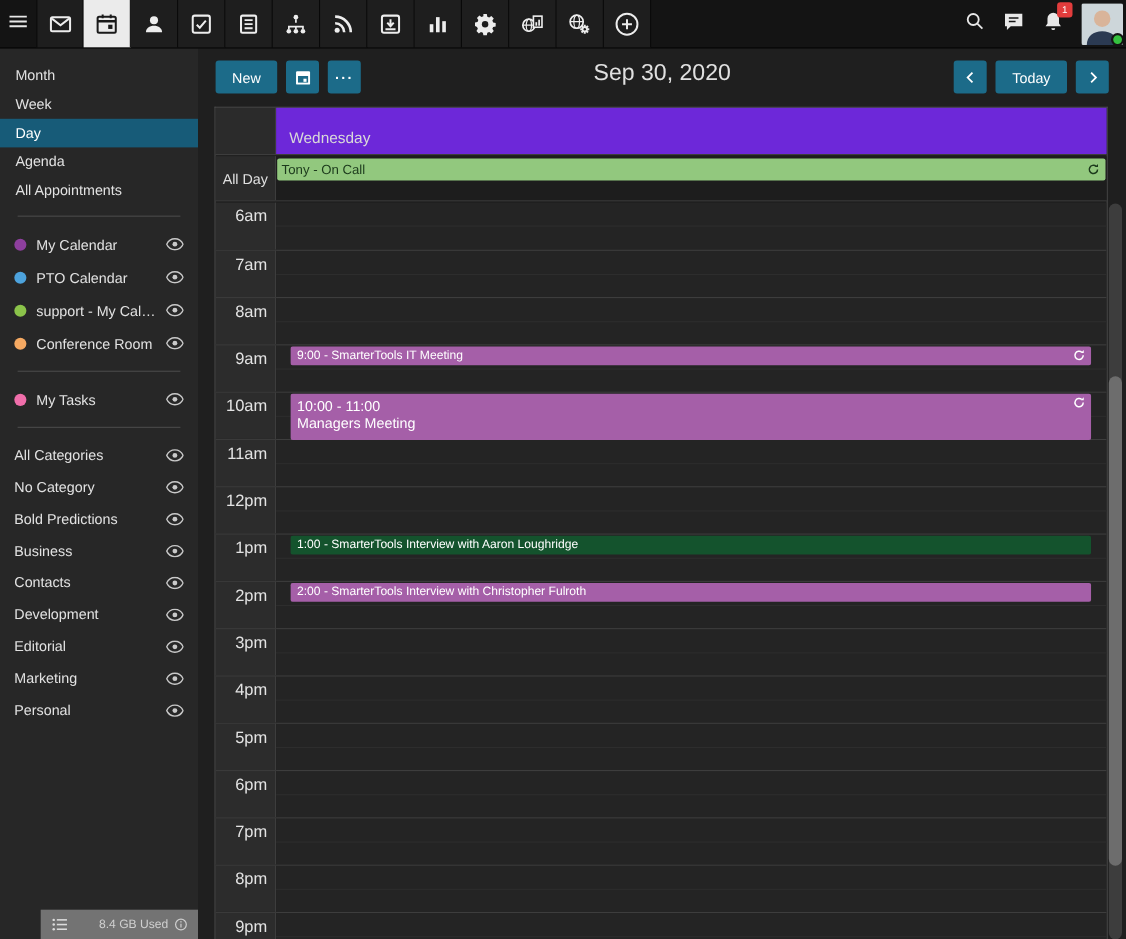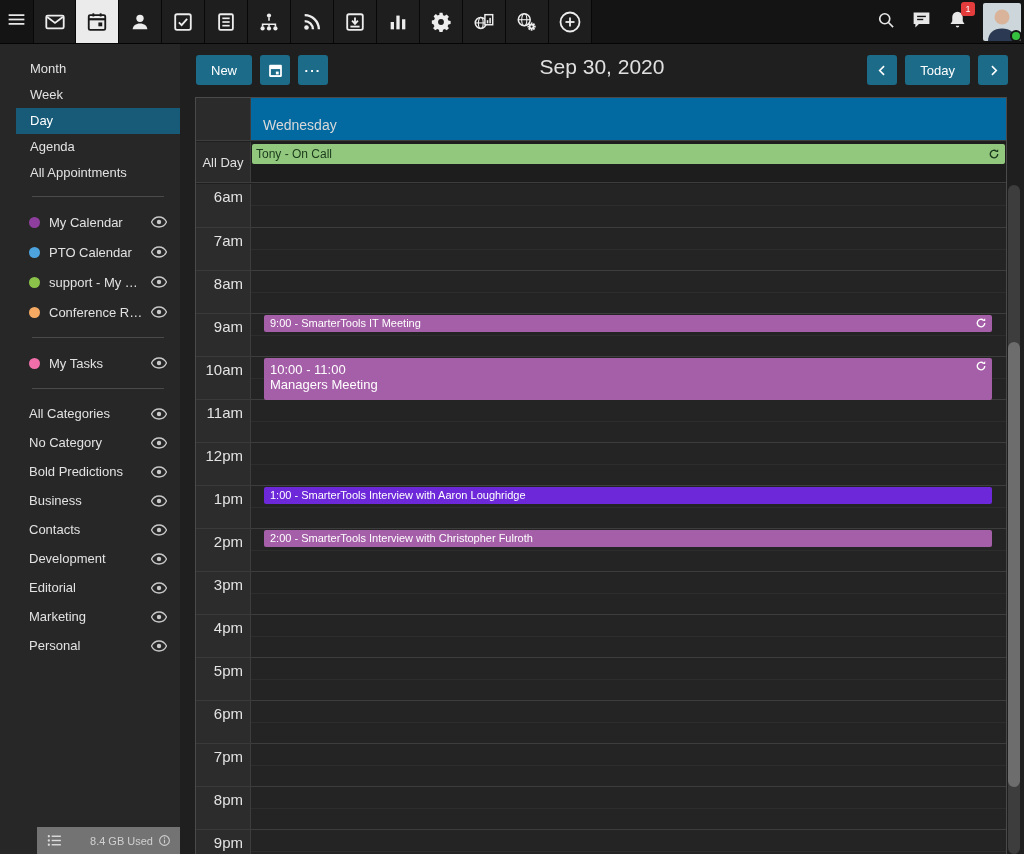--- a/index.html
+++ b/index.html
@@ -20,21 +20,21 @@
   .topbar-right { margin-left:auto; display:flex; align-items:center; gap:15px; padding-right:3px; }
   .tb-icon { position:relative; cursor:pointer; display:flex; align-items:center; }
   .badge { position:absolute; top:-7px; right:-7px; min-width:14px; height:14px; background:#e23c3c;
     color:#fff; font-size:9px; line-height:14px; text-align:center; border-radius:3px; padding:0 2px; }
   .avatar { position:relative; width:38px; height:38px; border-radius:2px; overflow:hidden; cursor:pointer; }
   .presence { position:absolute; right:-1px; bottom:-1px; width:12px; height:12px; border-radius:50%;
     background:#35c13f; border:2px solid #141414; }
 
   
   .sidebar { position:absolute; top:44px; left:0; width:180px; bottom:0; background:#272727; z-index:20; }
-  .side-scroll { position:absolute; top:0; left:0; right:0; bottom:27px; overflow:hidden; padding-top:12px;margin-left:16px; }
+  .side-scroll { position:absolute; top:0; left:0; right:0; bottom:27px; overflow:hidden; padding-top:12px; }
   .nav-item { height:26px; line-height:26px; padding-left:14px; font-size:13px; color:#e2e2e2;
     cursor:pointer; white-space:nowrap; }
   .nav-item.selected { background:#175b78; color:#fff; }
   .divider { height:1px; background:#4a4a4a; margin:10px 16px; }
   .row-item { height:30px; display:flex; align-items:center; padding:0 13px; font-size:13px;
     color:#e2e2e2; cursor:pointer; }
   .row-item.cat { height:29px; }
   .dot { width:11px; height:11px; border-radius:50%; margin-right:9px; flex:none; }
   .row-label { flex:1; white-space:nowrap; overflow:hidden; text-overflow:ellipsis; }
   .eye { flex:none; margin-left:6px; display:flex; align-items:center; cursor:pointer; }
@@ -55,21 +55,21 @@
     font-size:21px; color:#e0e0e0; white-space:nowrap; }
   .nav-btns { margin-left:auto; display:flex; gap:8px; }
   .btn .dots { letter-spacing:2px; font-weight:bold; font-size:13px; margin-top:-5px; }
 
   
   .grid { position:absolute; left:15px; top:53px; width:812px; bottom:0;
     border-top:1px solid #4a4a4a; border-left:1px solid #4a4a4a; border-right:1px solid #4a4a4a; }
   .grid-header { position:absolute; top:0; left:0; right:0; height:43px; display:flex;
     border-bottom:1px solid #3d3d3d; }
   .corner { width:55px; background:#2b2b2b; border-right:1px solid #3d3d3d; }
-  .day-header { flex:1; background:#0369a1; color:#d9d9d9; font-size:14px; padding:19px 0 0 12px; }
+  .day-header { flex:1; background:#6d28d9; color:#d9d9d9; font-size:14px; padding:19px 0 0 12px; }
   .allday-row { position:absolute; top:44px; left:0; right:0; height:41px; display:flex;
     border-bottom:1px solid #3d3d3d; }
   .allday-gutter { width:55px; background:#2b2b2b; border-right:1px solid #3d3d3d; color:#e0e0e0;
     font-size:13px; display:flex; align-items:center; justify-content:center; }
   .allday-content { flex:1; background:#1d1d1d; position:relative; }
   .allday-event { position:absolute; top:2px; left:1px; right:1px; height:20px; border-radius:2px;
     font-size:12px; line-height:20px; padding:0 22px 11px 4px; white-space:nowrap; overflow:hidden;
     cursor:pointer; }
   .hour-rows { position:absolute; top:86px; left:0; right:0; bottom:0; overflow:hidden; }
   .hour-row { height:43px; display:flex; }
@@ -585,21 +585,21 @@
           <div class="event-bar tall" style="top: 174px; height: 42px; background: rgb(165, 95, 168);">
             <div class="l1">10:00 - 11:00</div>
             <div class="l2">Managers Meeting</div>
             <span class="recur">
               <svg viewBox="0 0 16 16" width="12" height="12">
                 <path d="M13 8a5 5 0 1 1-1.7-3.7" fill="none" stroke="#ffffff" stroke-width="1.8"></path>
                 <path d="M13.6 1.6v3.6h-3.6z" fill="#ffffff"></path>
               </svg>
             </span>
           </div>
-          <div class="event-bar" style="top: 303px; height: 17px; background: #6d28d9;">
+          <div class="event-bar" style="top: 303px; height: 17px; background: #14532d;">
             <div class="l1">1:00 - SmarterTools Interview with Aaron Loughridge</div>
           </div>
           <div class="event-bar" style="top: 346px; height: 17px; background: rgb(165, 95, 168);">
             <div class="l1">2:00 - SmarterTools Interview with Christopher Fulroth</div>
           </div>
         </div>
     </div>
     <div class="vscroll">
       <div class="vthumb"></div>
     </div>

